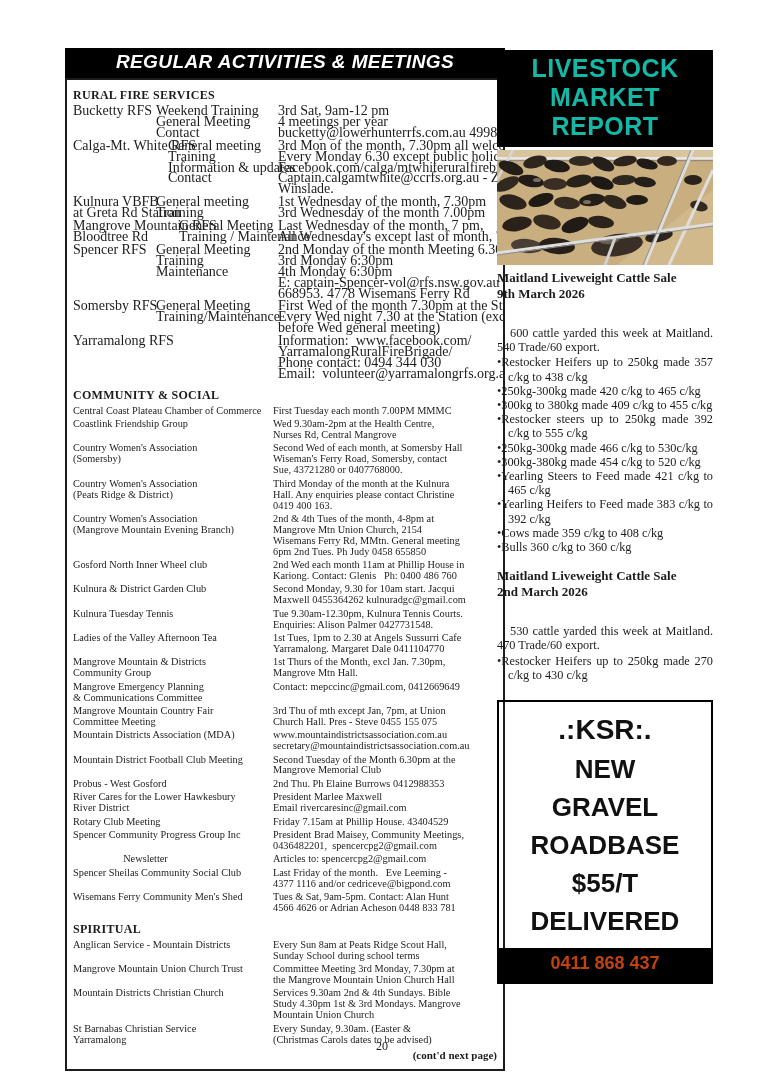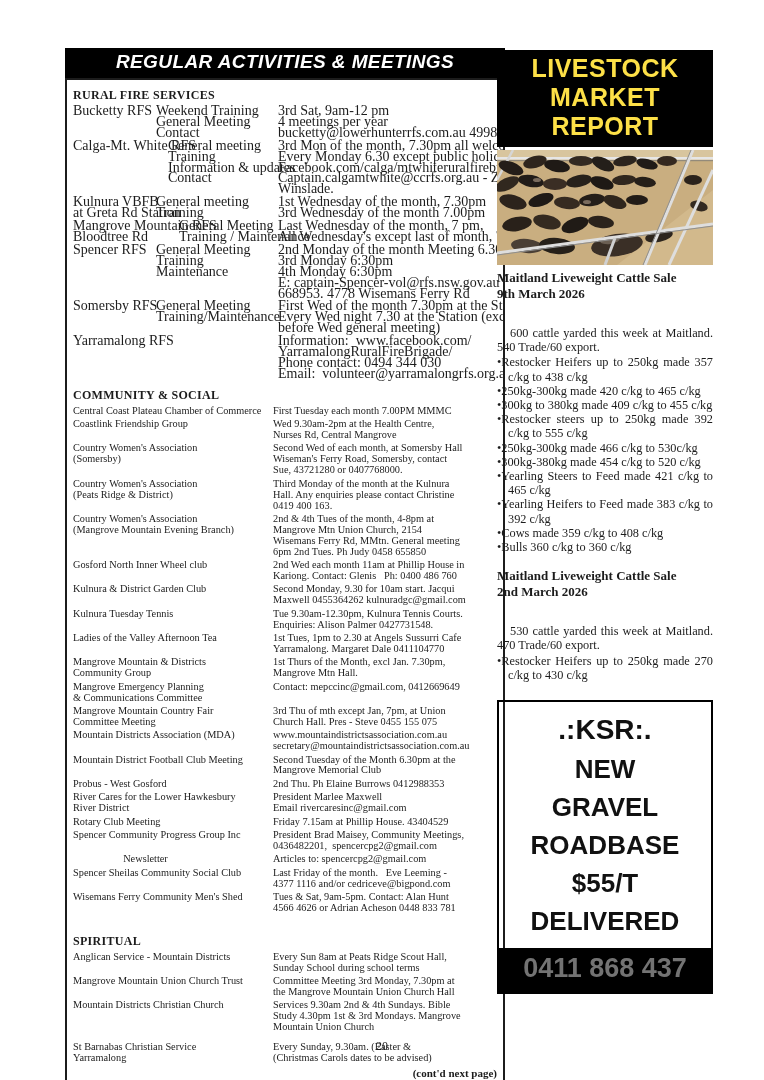--- a/index.html
+++ b/index.html
@@ -26,31 +26,31 @@
   .r3{display:flex;margin-bottom:2px;font-size:14px;line-height:10.9px;}
   .r3 .c1{width:83px;flex:none;white-space:pre;}
   .r3 .c2{width:122px;flex:none;white-space:pre;}
   .r3 .c3{flex:1;white-space:pre;}
   .r3.o1 .c1{width:95px;} .r3.o1 .c2{width:110px;}
   .r3.o2 .c1{width:106px;} .r3.o2 .c2{width:99px;}
   .r2{display:flex;margin-bottom:2.5px;font-size:10.3px;line-height:10.9px;}
   .r2 .cn{width:200px;flex:none;white-space:pre;}
   .r2 .cd{flex:1;white-space:pre;}
   .r2 .cn.centered{text-align:center;padding-right:55px;box-sizing:border-box;}
-  .r2.gap-top{margin-top:9px;}
+  .r2.gap-top{margin-top:3px;}
   .contd{text-align:right;font-weight:bold;font-size:11px;margin-top:3px;}
   .page-num{
     position:absolute;top:1039px;left:0;width:764px;text-align:center;
     font-size:12px;
   }
 
   
   .right-wrap{position:absolute;left:497px;top:50px;width:216px;}
   .lmr-box{
-    background:#000;color:#fde047;text-align:center;
+    background:#000;color:#14b8a6;text-align:center;
     font-family:"Liberation Sans", sans-serif;font-weight:bold;
     font-size:25px;line-height:29px;letter-spacing:.5px;padding:4px 0 6px;
   }
   .photo{display:block;margin-top:3px;}
   .cap{font-weight:bold;font-size:13px;line-height:15.5px;margin-top:5px;}
   .intro{font-size:12.3px;line-height:14.2px;text-align:justify;text-indent:13px;margin-top:25px;}
   .bullets{margin-top:1px;}
   .bullet{
     font-size:12.3px;line-height:14.2px;text-align:justify;
     padding-left:11px;text-indent:-11px;
@@ -58,23 +58,23 @@
   .bullet::before{content:"\2022 ";}
   .report2{margin-top:14px;}
   .ad-box{margin-top:18px;border:2px solid #000;}
   .ad-inner{
     padding:12px 0 8px;text-align:center;
     font-family:"Liberation Sans", sans-serif;font-weight:bold;color:#111;
   }
   .ad-brand{font-size:28px;margin-bottom:4px;}
   .ad-line{font-size:26px;line-height:38px;}
   .ad-phone{
-    background:#000;color:#737373;text-align:center;
+    background:#000;color:#c2410c;text-align:center;
     font-family:"Liberation Sans", sans-serif;font-weight:bold;
-    font-size:27px;padding:5px 0 8px;
+    font-size:18px;padding:5px 0 8px;
   }
 </style>
 </head>
 <body>
 
 <div class="left-wrap">
   <div class="title-bar">REGULAR ACTIVITIES &amp; MEETINGS</div>
   <div class="panel-box">
 
     <div class="sec-heading">RURAL FIRE SERVICES</div>
@@ -251,21 +251,21 @@
       <div class="cn">Spencer Sheilas Community Social Club</div>
       <div class="cd">Last Friday of the month.   Eve Leeming -
 4377 1116 and/or cedriceve@bigpond.com</div>
     </div>
     <div class="r2">
       <div class="cn">Wisemans Ferry Community Men's Shed</div>
       <div class="cd">Tues &amp; Sat, 9am-5pm. Contact: Alan Hunt
 4566 4626 or Adrian Acheson 0448 833 781</div>
     </div>
 
-    <div class="sec-heading" style="margin-top:20px;">SPIRITUAL</div>
+    <div class="sec-heading" style="margin-top:8px;">SPIRITUAL</div>
 
     <div class="r2">
       <div class="cn">Anglican Service - Mountain Districts</div>
       <div class="cd">Every Sun 8am at Peats Ridge Scout Hall,
 Sunday School during school terms</div>
     </div>
     <div class="r2">
       <div class="cn">Mangrove Mountain Union Church Trust</div>
       <div class="cd">Committee Meeting 3rd Monday, 7.30pm at
 the Mangrove Mountain Union Church Hall</div>

